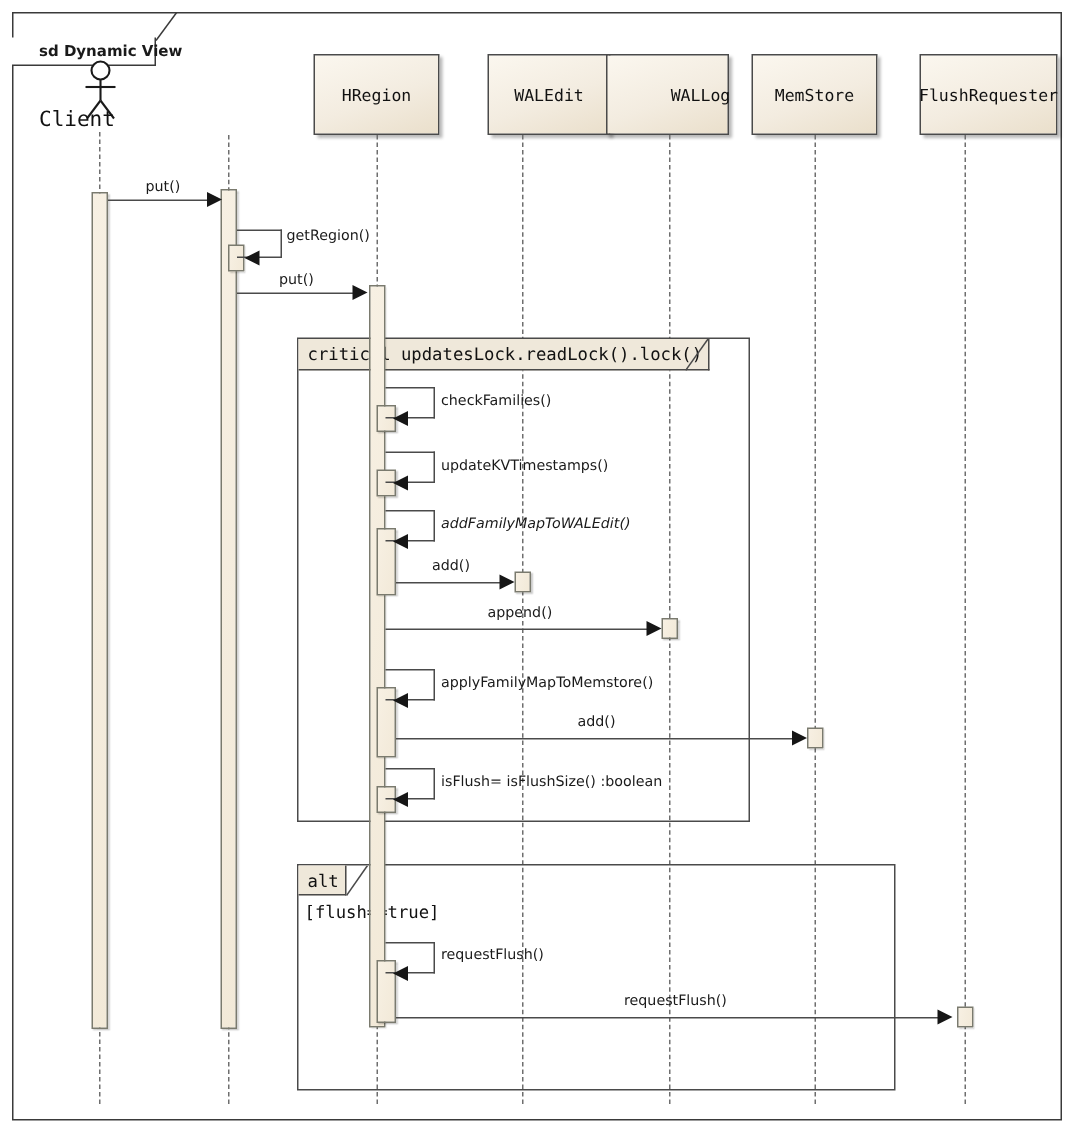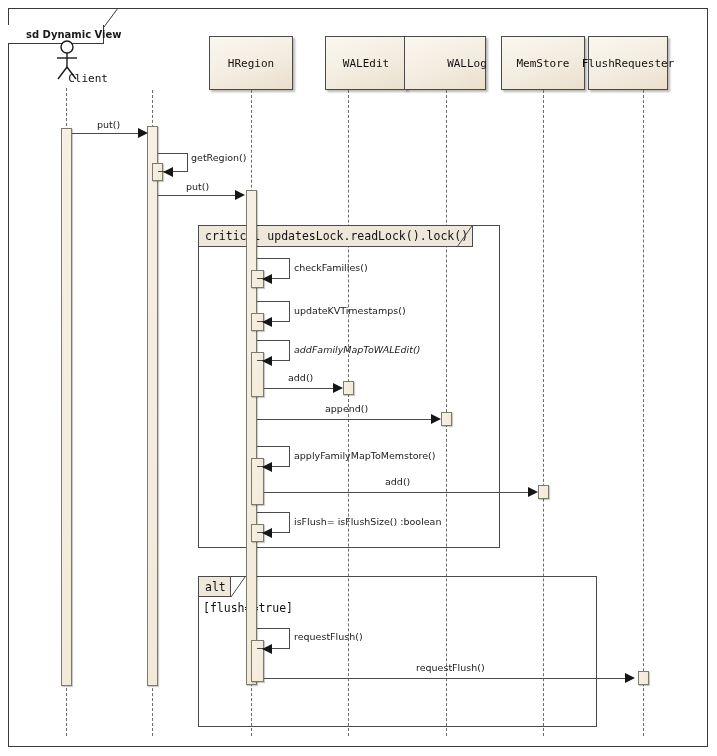--- a/index.html
+++ b/index.html
@@ -15,21 +15,21 @@
   
   .plabel{position:absolute;box-sizing:border-box;
      background:linear-gradient(160deg,#fbf7ef 0%,#f3ece0 55%,#eadfcb 100%);
      border:1px solid #4a4a4a;
      box-shadow:2px 2px 2px rgba(0,0,0,0.28);
      display:flex;align-items:center;justify-content:center;
      font-family:"DejaVu Sans Mono",monospace;font-size:11px;color:#111;white-space:nowrap;}
 
   
   .actor{position:absolute;}
-  .actor-name{position:absolute;font-family:"DejaVu Sans Mono",monospace;font-size:11px;color:#111;white-space:nowrap;text-align:right;}
+  .actor-name{position:absolute;font-family:"DejaVu Sans Mono",monospace;font-size:14px;color:#111;white-space:nowrap;text-align:left;}
 
   
   .lifeline{position:absolute;width:0;border-left:1px dashed #6e6e6e;}
 
   
   .act{position:absolute;box-sizing:border-box;
      background:linear-gradient(100deg,#f7f0e3 0%,#f2e9d8 100%);
      border:1px solid #7a7a6e;box-shadow:1px 1px 1px rgba(0,0,0,0.20);}
 
   
@@ -85,21 +85,21 @@
   </div>
   <div class="plabel" style="left:306px;top:36px;width:82px;height:54px;margin-left:19px;">
     <span>WALEdit</span>
   </div>
   <div class="plabel" style="left:404px;top:36px;width:82px;height:54px;padding-left:44px;">
     <span>WALLog</span>
   </div>
   <div class="plabel" style="left:501px;top:36px;width:84px;height:54px;">
     <span>MemStore</span>
   </div>
-  <div class="plabel" style="left:588px;top:36px;width:80px;height:54px;">
+  <div class="plabel" style="left:613px;top:36px;width:92px;height:54px;">
     <span>FlushRequester</span>
   </div>
 
   <div class="lifeline" style="left:66px;top:88px;height:648px;"></div>
   <div class="lifeline" style="left:152px;top:90px;height:646px;"></div>
   <div class="lifeline" style="left:251px;top:90px;height:646px;"></div>
   <div class="lifeline" style="left:348px;top:90px;height:646px;"></div>
   <div class="lifeline" style="left:446px;top:90px;height:646px;"></div>
   <div class="lifeline" style="left:543px;top:90px;height:646px;"></div>
   <div class="lifeline" style="left:643px;top:90px;height:646px;"></div>

